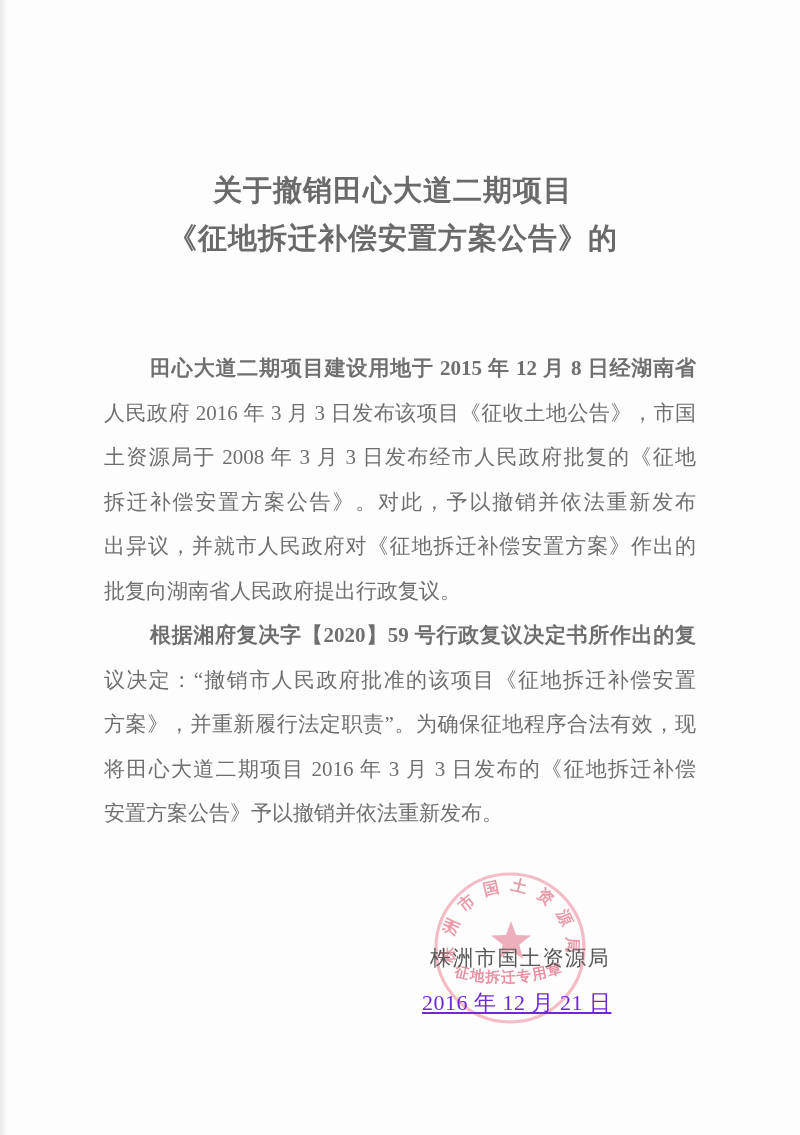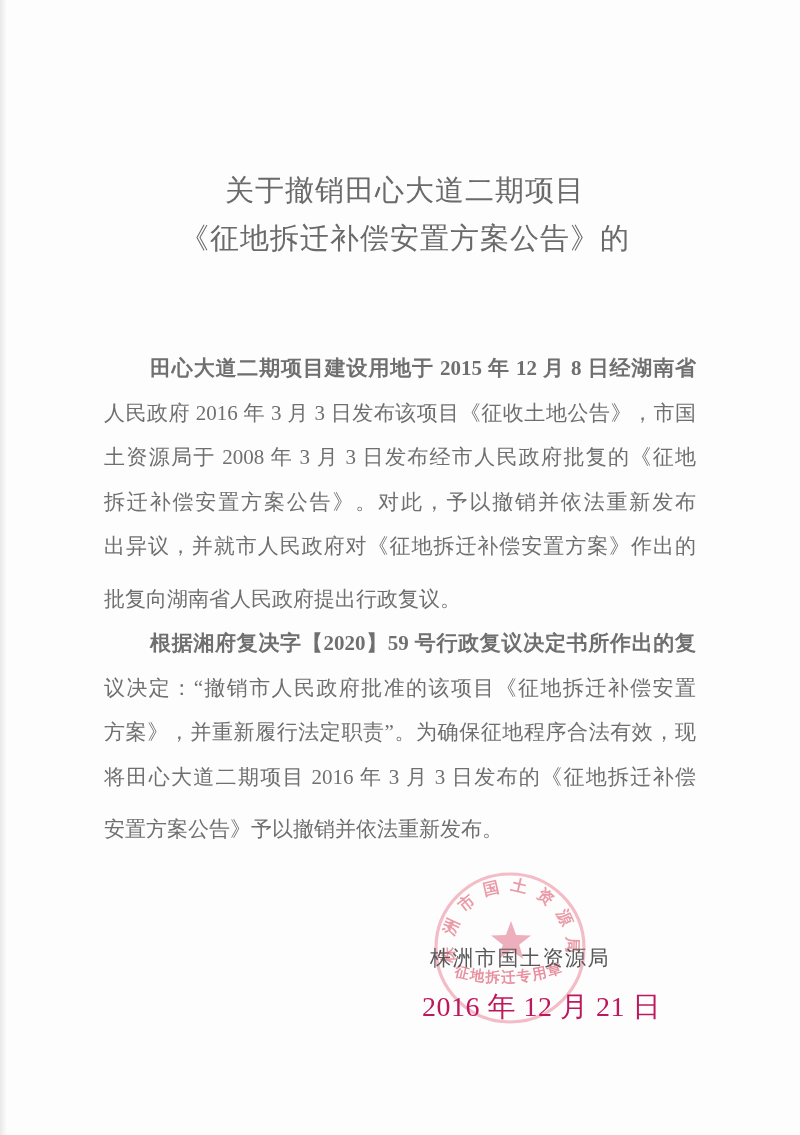--- a/index.html
+++ b/index.html
@@ -16,22 +16,21 @@
   }
   
   .scan-edge{
     position:absolute;left:0;top:0;width:7px;height:1135px;
     background:linear-gradient(to right,#e9e9ea,#fdfdfd);
   }
   .title-block{
     position:absolute;left:0;top:166px;width:786px;
     text-align:center;
     color:#6a6a6a;
-    font-weight:400;
-    margin-left:12px;
+    font-weight:700;
   }
   .title-line{
     font-size:29px;
     line-height:48px;
     letter-spacing:1px;
     white-space:nowrap;
   }
   .title-line.last{
     letter-spacing:6px;
     margin-top:3px;
@@ -43,41 +42,41 @@
   .body-line{
     font-size:21px;
     height:44.5px;
     line-height:38px;
     text-align:justify;
     text-align-last:justify;
     white-space:normal;
   }
   .body-line.para-end{
     text-align-last:left;
-    margin-top:8px;
   }
   .body-line.indent{
     padding-left:46px;
     font-weight:bold;
   }
   .signature{
     position:absolute;left:430px;top:944px;
     color:#585858;
     font-size:21px;
     letter-spacing:1.5px;
     white-space:nowrap;
     z-index:3;
   }
   .sig-date{
     position:absolute;left:422px;top:988px;
-    color:#be185d;
-    font-size:28px;
+    color:#6d28d9;
+    font-size:22px;
     letter-spacing:0.5px;
     white-space:nowrap;
     z-index:3;
+    text-decoration:underline;
   }
   .stamp{
     position:absolute;left:430px;top:868px;
     width:160px;height:160px;
     z-index:2;
     opacity:0.9;
   }
   .stamp text{
     font-family:"Liberation Serif","DejaVu Serif",serif;
     font-weight:700;

